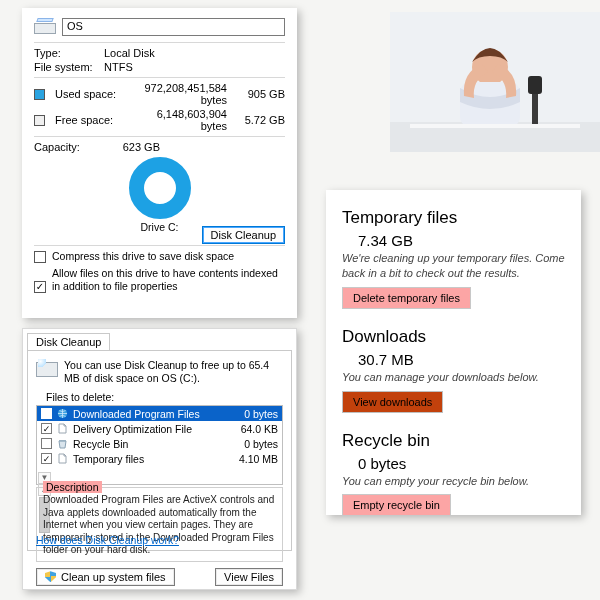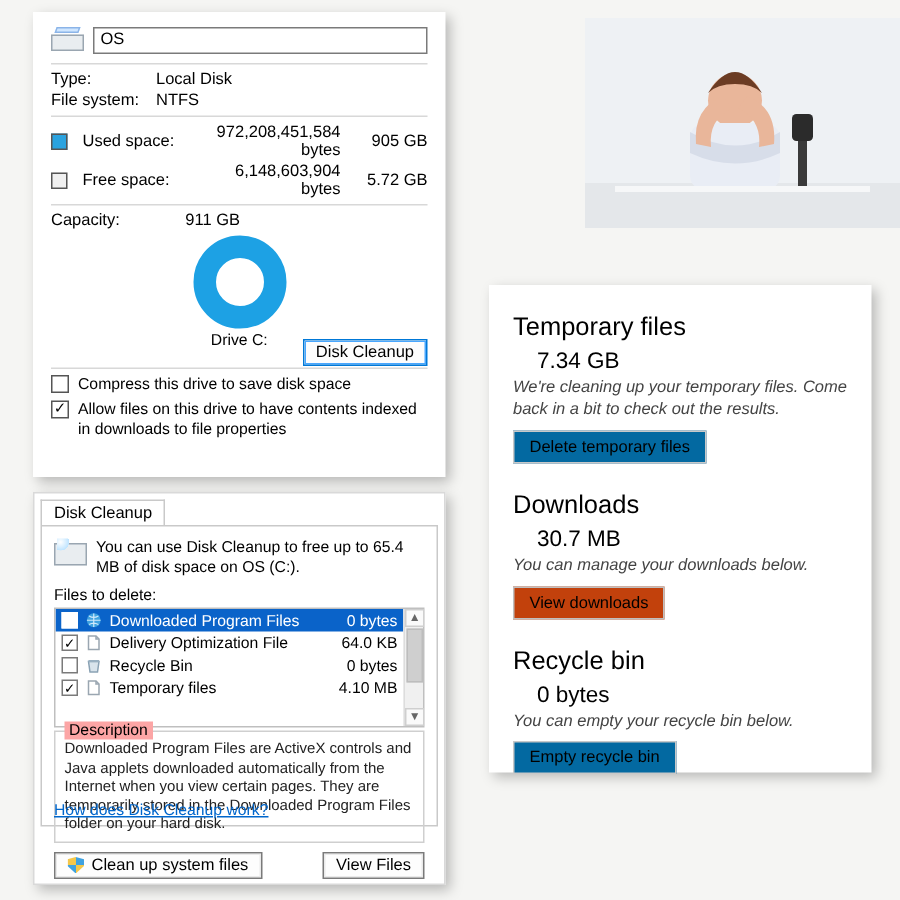--- a/index.html
+++ b/index.html
@@ -52,21 +52,21 @@
     position:absolute; left:50%; top:2px; transform:translateX(-50%);
   }
   .donut-label{ position:absolute; left:50%; top:66px; transform:translateX(-50%); font-size:10.5px;}
   .btn{
     background:#fdfdfd; border:1px solid #7a7a7a;
     font: inherit; padding:2px 8px; cursor:pointer;
     box-shadow: inset 0 0 0 1px #eaeaea;
   }
   .btn.accent{ border:1px solid #0078d7; box-shadow:0 0 0 1px #49a7ff inset;}
   #disk-cleanup-btn{ position:absolute; right:12px; bottom:74px;}
-  .chk-row{ display:flex; align-items:flex-start; gap:6px; margin-top:4px;}
+  .chk-row{ display:flex; align-items:flex-end; gap:6px; margin-top:4px;}
   .chk{ width:12px; height:12px; border:1px solid #555; background:#fff; display:inline-flex; align-items:center; justify-content:center; font-size:10px; color:#000; line-height:1;}
   .chk.checked::after{ content:"✓";}
   .chk-row .txt{ flex:1; font-size:10.5px; line-height:1.25;}
 
   
   #cleanup{
     left:22px; top:328px;
     width:275px; height:262px;
     border:1px solid #d9d9d9;
   }
@@ -76,24 +76,24 @@
   }
   .tab-body{
     margin:0 4px 4px 4px; padding:8px 8px 6px 8px;
     border:1px solid #c9c9c9; height:201px; position:relative;
   }
   .dc-head{ display:flex; gap:6px;}
   .dc-icon{ width:22px; height:18px; position:relative; flex:0 0 22px;}
   .dc-icon .body{ position:absolute; inset:3px 0 0 0; background:#e9edf0; border:1px solid #9aa6b1;}
   .dc-icon .shine{ position:absolute; left:2px; top:0; width:8px; height:8px; background:radial-gradient(circle at 30% 30%, #fff, #bfe4ff 70%, transparent 72%);}
   .dc-text{ flex:1; font-size:10.5px; line-height:1.25;}
-  .filesto{ margin:6px 0 2px 0; font-size:10.5px;}
+  .filesto{ margin:6px 0 2px 10px; font-size:10.5px;}
   .list{
     border:1px solid #bfbfbf; background:#fff;
-    height:80px; display:flex;
+    height:80px; display:flex;flex-direction:column;
   }
   .list-inner{ flex:1; overflow:hidden;}
   .lrow{ display:flex; align-items:center; gap:5px; padding:1px 4px; font-size:10.5px; height:15px;}
   .lrow .lchk{ width:11px; height:11px; border:1px solid #7a7a7a; background:#fff; display:inline-flex; align-items:center; justify-content:center; font-size:9px;}
   .lrow .lchk.checked::after{content:"✓";}
   .licon{ width:11px; height:11px; display:inline-flex; align-items:center; justify-content:center;}
   .lrow .name{ flex:1; overflow:hidden; white-space:nowrap; text-overflow:ellipsis;}
   .lrow .size{ width:48px; text-align:right;}
   .lrow.sel{ background:#0a63c9; color:#fff;}
   .lrow.sel .lchk{ border-color:#fff;}
@@ -115,21 +115,21 @@
   
   #storage{
     left:326px; top:190px;
     width:255px; height:325px;
     padding:14px 16px;
   }
   #storage h2{ font-weight:400; font-size:17px; margin:4px 0 4px 0;}
   #storage .big{ font-size:15px; margin:4px 0 2px 16px;}
   #storage .sub{ font-size:11px; color:#444; line-height:1.35; margin-bottom:6px;font-style:italic;}
   .flatbtn{
-    background:#0369a1; border:1px solid #c8c8c8;
+    background:#fca5a5; border:1px solid #c8c8c8;
     font:inherit; padding:4px 10px; cursor:pointer; font-size:11px;
   }
   .flatbtn.enabled{ background:#c2410c; border-color:#bfbfbf;}
   .section-gap{ height:14px;}
 
   
   #photo{
     position:absolute; right:0; top:12px;
     width:210px; height:140px;
     background:linear-gradient(#eef1f3,#e0e3e6);
@@ -166,35 +166,35 @@
   </div>
   <div class="space-row">
     <span class="sw free"></span>
     <span class="sp-label">Free space:</span>
     <span class="sp-bytes">6,148,603,904 bytes</span>
     <span class="sp-hum">5.72 GB</span>
   </div>
   <hr class="hr">
   <div class="cap-row">
     <span class="k">Capacity:</span>
-    <span class="h">911 GB</span>
+    <span class="h">623 GB</span>
   </div>
   <div class="donut-wrap">
     <div class="donut"></div>
     <div class="donut-label">Drive C:</div>
   </div>
   <button id="disk-cleanup-btn" class="btn accent">Disk Cleanup</button>
   <hr class="hr">
   <div class="chk-row">
     <span class="chk"></span>
     <span class="txt">Compress this drive to save disk space</span>
   </div>
   <div class="chk-row">
     <span class="chk checked"></span>
-    <span class="txt">Allow files on this drive to have contents indexed in downloads to file properties</span>
+    <span class="txt">Allow files on this drive to have contents indexed in addition to file properties</span>
   </div>
 </div>
 
 <div id="cleanup" class="panel">
   <div class="tab">Disk Cleanup</div>
   <div class="tab-body">
     <div class="dc-head">
       <span class="dc-icon">
           <span class="body"></span>
           <span class="shine"></span>

